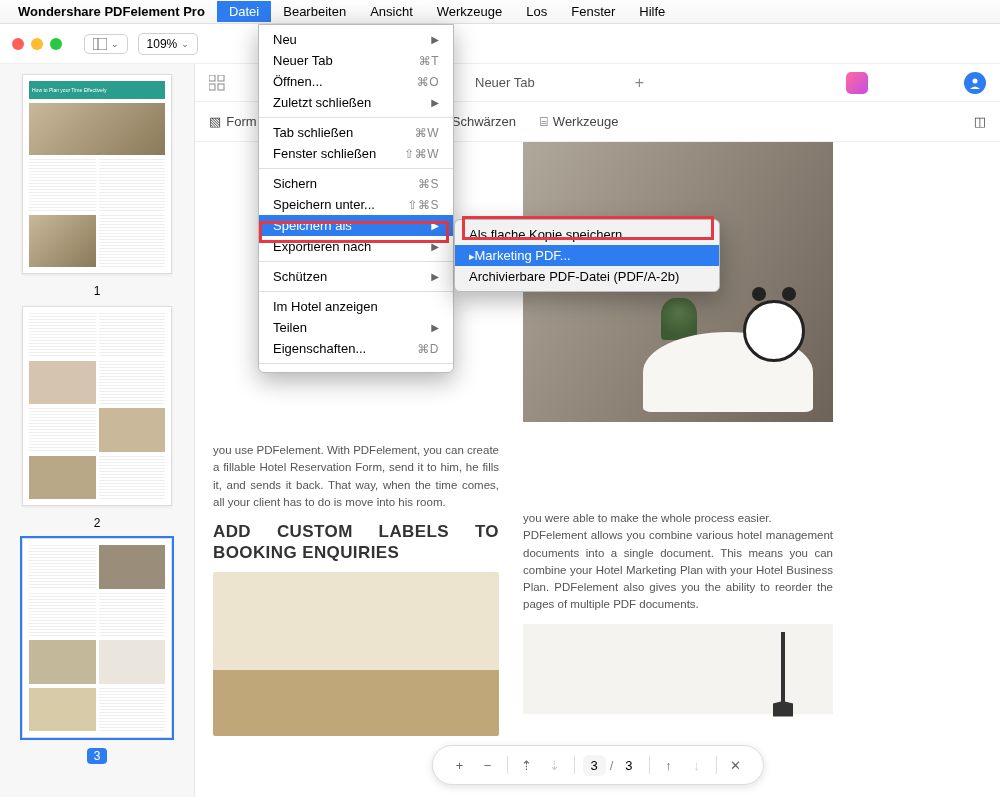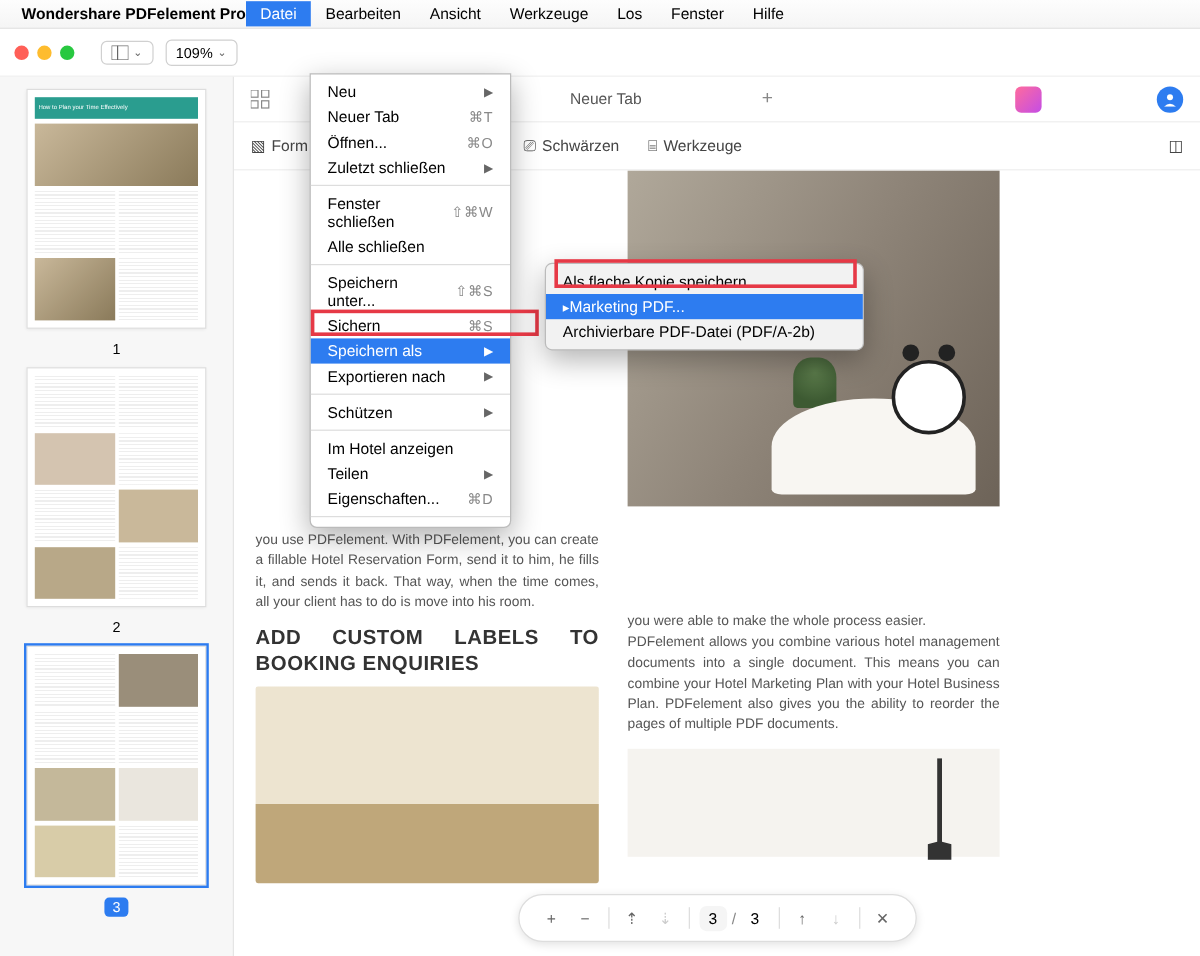--- a/index.html
+++ b/index.html
@@ -1,21 +1,21 @@
 <!DOCTYPE html>
 <html><head>
 <meta charset="utf-8">
 <style>
 * { box-sizing: border-box; margin: 0; padding: 0; }
 body { font-family: -apple-system, BlinkMacSystemFont, "Segoe UI", sans-serif; font-size: 13px; background: #fff; width: 1000px; height: 797px; overflow: hidden; position: relative; }
 
 
 .menubar { height: 24px; background: linear-gradient(#fdfdfd,#f5f5f5); display: flex; align-items: center; padding: 0 8px; gap: 0; font-size: 13px; border-bottom: 1px solid #e0e0e0; }
 .apple-icon { font-size: 15px; margin-right: 10px; }
-.menubar .app-name { font-weight: 600; }
+.menubar .app-name { font-weight: 600; margin-right: 12px; }
 .menubar .mitem { padding: 3px 12px; cursor: default; }
 .menubar .mitem.active { background: #2d7cf0; color: #fff; }
 
 
 .toolbar { height: 40px; display: flex; align-items: center; padding: 0 12px; gap: 10px; border-bottom: 1px solid #eee; }
 .traffic { display: flex; gap: 7px; margin-right: 12px; }
 .traffic span { width: 12px; height: 12px; border-radius: 50%; display:inline-block; }
 .tl-red { background: #ff5f57; } .tl-yellow { background: #febc2e; } .tl-green { background: #28c840; }
 .tool-btn { border: 1px solid #d0d0d0; border-radius: 5px; padding: 3px 8px; font-size: 12px; background: #fff; display:flex; align-items:center; gap:4px; }
 
@@ -52,21 +52,21 @@
 .hero .clock::after { content:""; position:absolute; top:-16px; left:6px; width:14px; height:14px; border-radius:50%; background:#222; box-shadow: 30px 0 #222; }
 .hero .plant { position:absolute; bottom:82px; left:138px; width:36px; height:42px; background: radial-gradient(circle at 50% 30%, #5a7a4a 0%, #3d5a32 70%); border-radius:40% 40% 10% 10%; }
 .columns { display:flex; gap:24px; margin-top:12px; }
 .col { flex:1; font-size:11.5px; line-height:1.5; color:#555; text-align:justify; }
 .col h3 { font-family: Impact, "Arial Black", sans-serif; font-weight:800; font-size:17px; letter-spacing:0.4px; color:#333; margin:10px 0 8px; line-height:1.25; }
 .col .img-small { width:100%; height:130px; background:linear-gradient(135deg,#d4c9a8,#a89670); margin-top:8px; border-radius:2px; position:relative; }
 .col .lamp { width:100%; height:130px; background:#f5f3ef; position:relative; }
 .col .lamp::after { content:""; position:absolute; right:30px; top:8px; width:40px; height:100px; background:linear-gradient(#333,#333); clip-path: polygon(45% 0,55% 0,55% 70%,75% 72%,75% 85%,25% 85%,25% 72%,45% 70%); }
 
 
-.dropdown { position:absolute; top:24px; left:258px; width:168px; background:#fff; border:1px solid #bbb; border-radius:0 0 6px 6px; box-shadow: 0 8px 24px rgba(0,0,0,.3); z-index:100; padding:4px 0;margin-top:37px; }
+.dropdown { position:absolute; top:24px; left:258px; width:196px; background:#fff; border:1px solid #bbb; border-radius:0 0 6px 6px; box-shadow: 0 8px 24px rgba(0,0,0,.3); z-index:100; padding:4px 0; }
 .dropdown .dd-item { display:flex; justify-content:space-between; align-items:center; padding:3px 14px; font-size:13px; cursor:default; }
 .dropdown hr { border:none; border-top:1px solid #ddd; margin:4px 0; }
 .dropdown .dd-item.hl { background:#2d7cf0; color:#fff; }
 .dropdown .dd-item .sc { color:#888; font-size:12px; margin-left:12px; letter-spacing:0.5px; }
 .dropdown .dd-item .arrow { font-size:10px; color:#666; }
 .dropdown .dd-item.hl .arrow { color:#fff; }
 .red-box1 { position:absolute; border:3px solid #e63946; pointer-events:none; top:196px; left:0px; width:190px; height:22px; z-index:102; }
 
 
 .submenu { position:absolute; top:219px; left:454px; width:266px; background:#f2f2f2; border:1px solid #bbb; border-radius:6px; box-shadow: 0 8px 24px rgba(0,0,0,.3); z-index:101; padding:4px 0; }
@@ -270,34 +270,35 @@
   <div class="dd-item">
       <span>Öffnen...</span>
       <span class="sc">⌘O</span>
     </div>
   <div class="dd-item">
       <span>Zuletzt schließen</span>
       <span class="arrow">▶</span>
     </div>
   <hr>
   <div class="dd-item">
+      <span>Tab schließen</span>
+      <span class="sc">⌘W</span>
+    </div>
+  <div class="dd-item">
       <span>Fenster schließen</span>
       <span class="sc">⇧⌘W</span>
     </div>
-  <div class="dd-item">
-      <span>Alle schließen</span>
-    </div>
-  <hr>
+  <hr>
+  <div class="dd-item">
+      <span>Sichern</span>
+      <span class="sc">⌘S</span>
+    </div>
   <div class="dd-item">
       <span>Speichern unter...</span>
       <span class="sc">⇧⌘S</span>
-    </div>
-  <div class="dd-item">
-      <span>Sichern</span>
-      <span class="sc">⌘S</span>
     </div>
   <div class="dd-item hl">
       <span>Speichern als</span>
       <span class="arrow">▶</span>
     </div>
   <div class="dd-item">
       <span>Exportieren nach</span>
       <span class="arrow">▶</span>
     </div>
   <hr>

